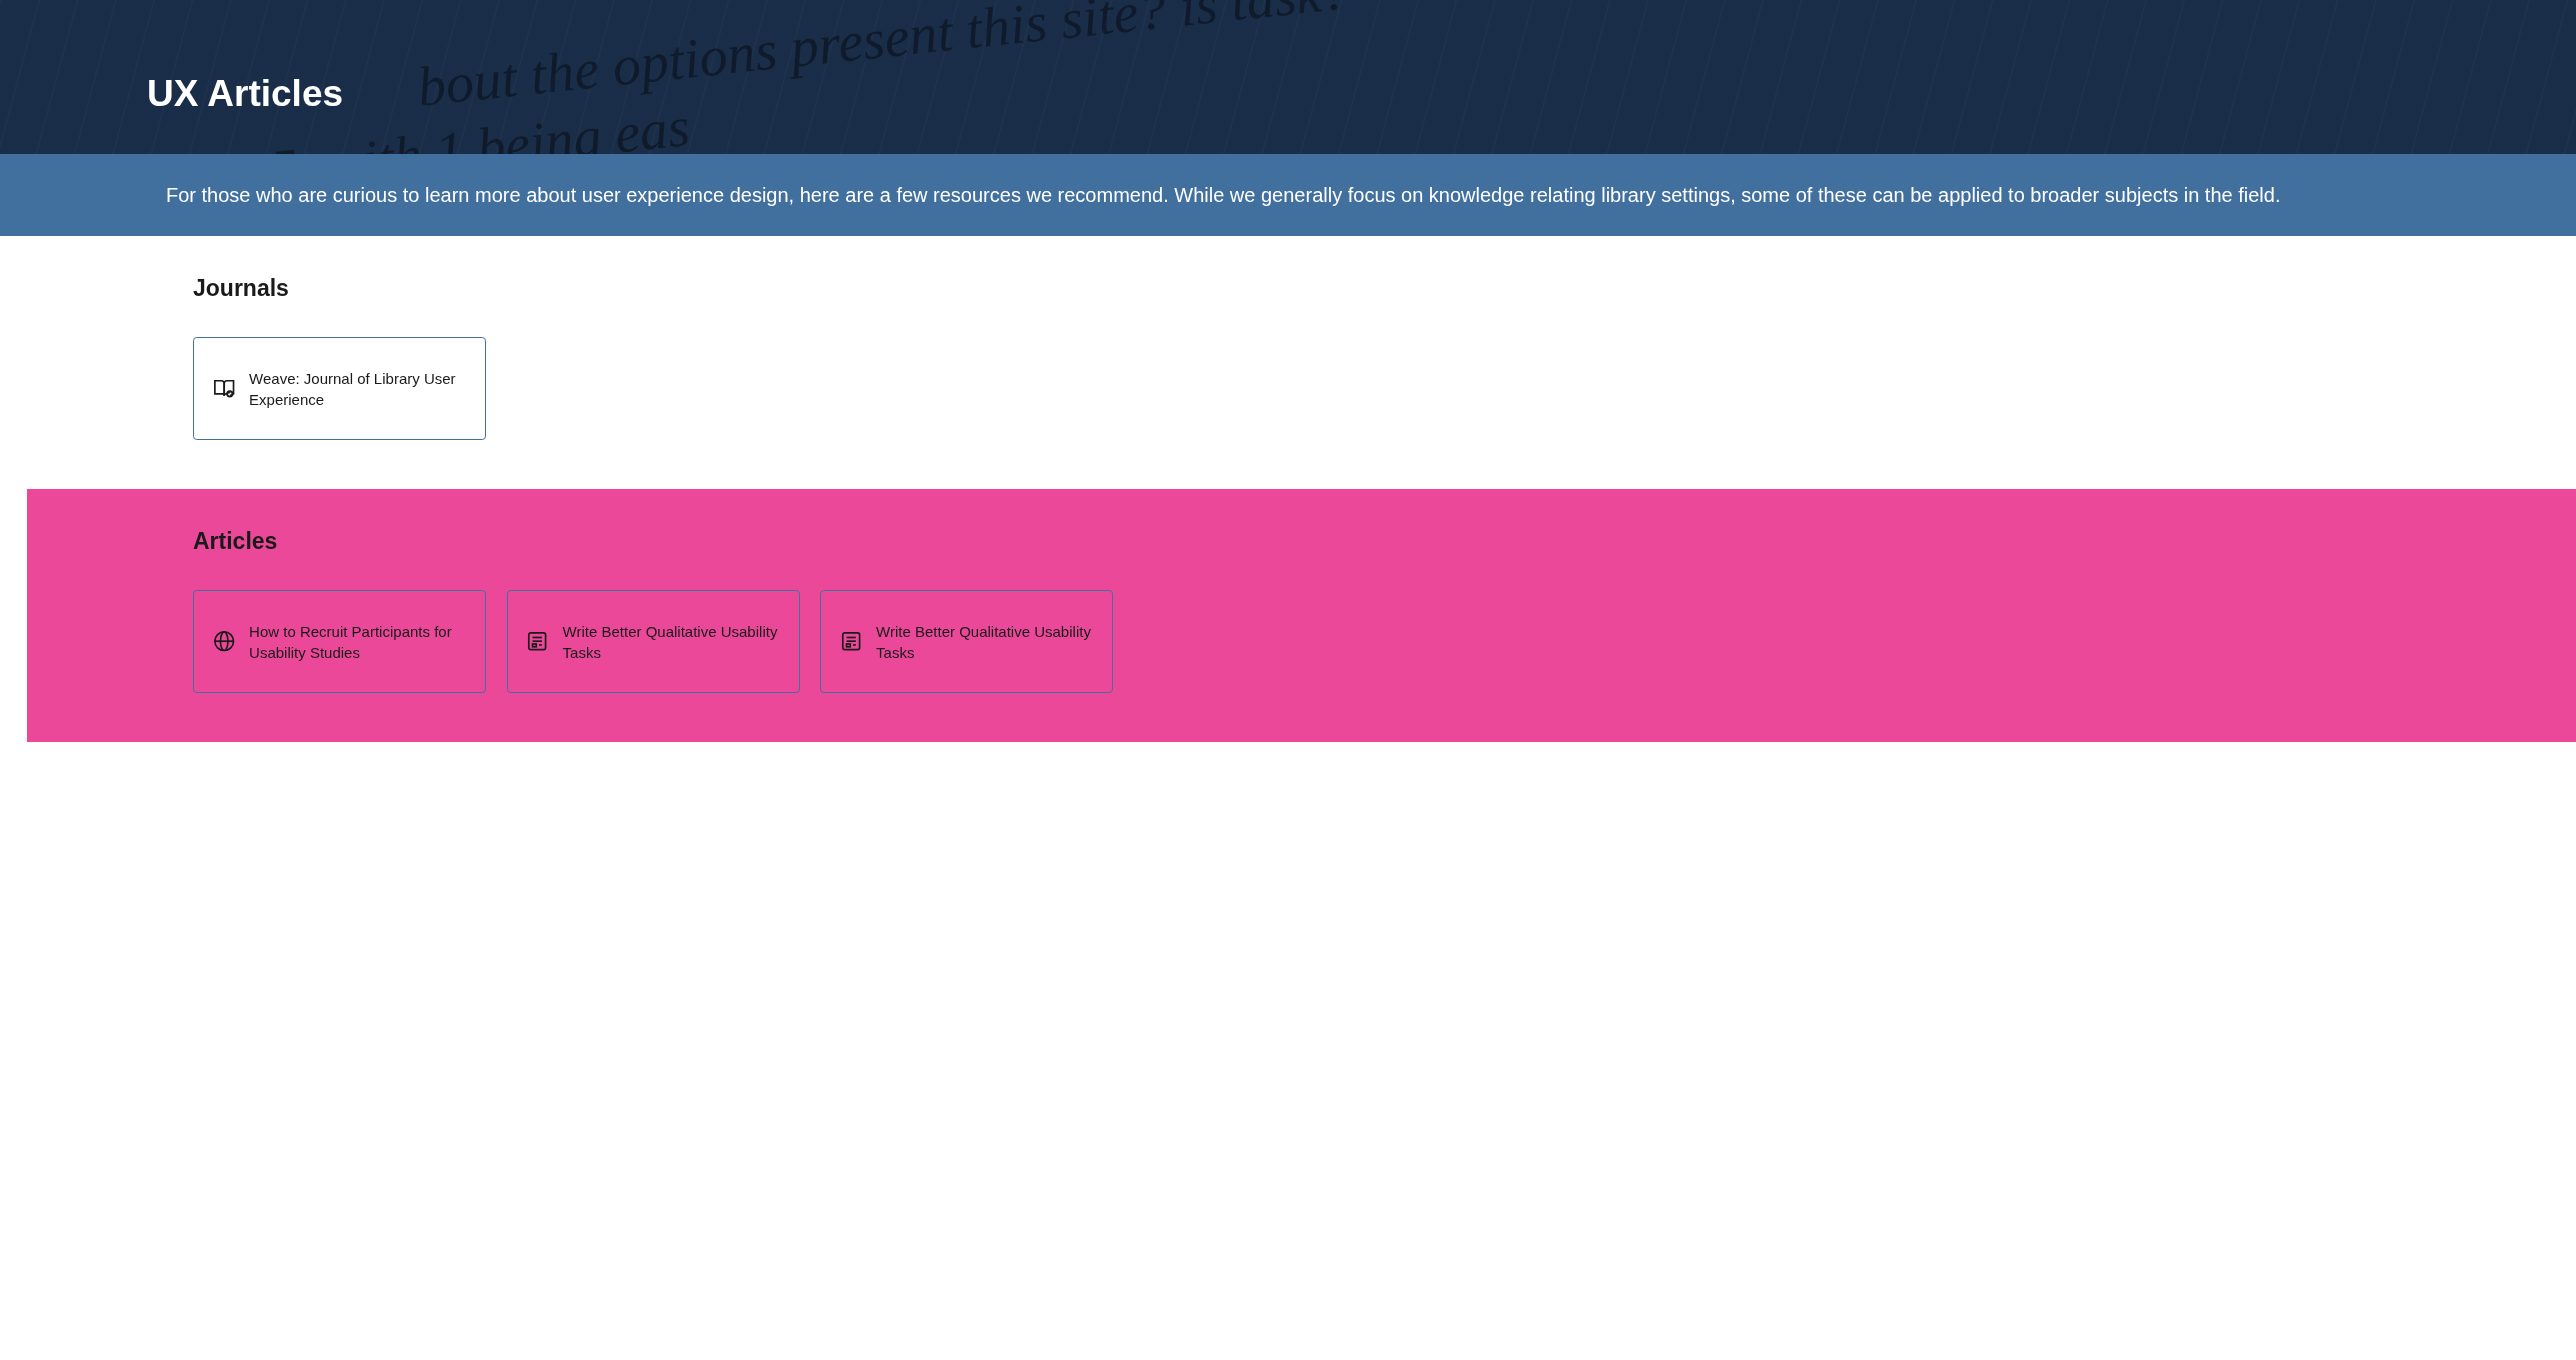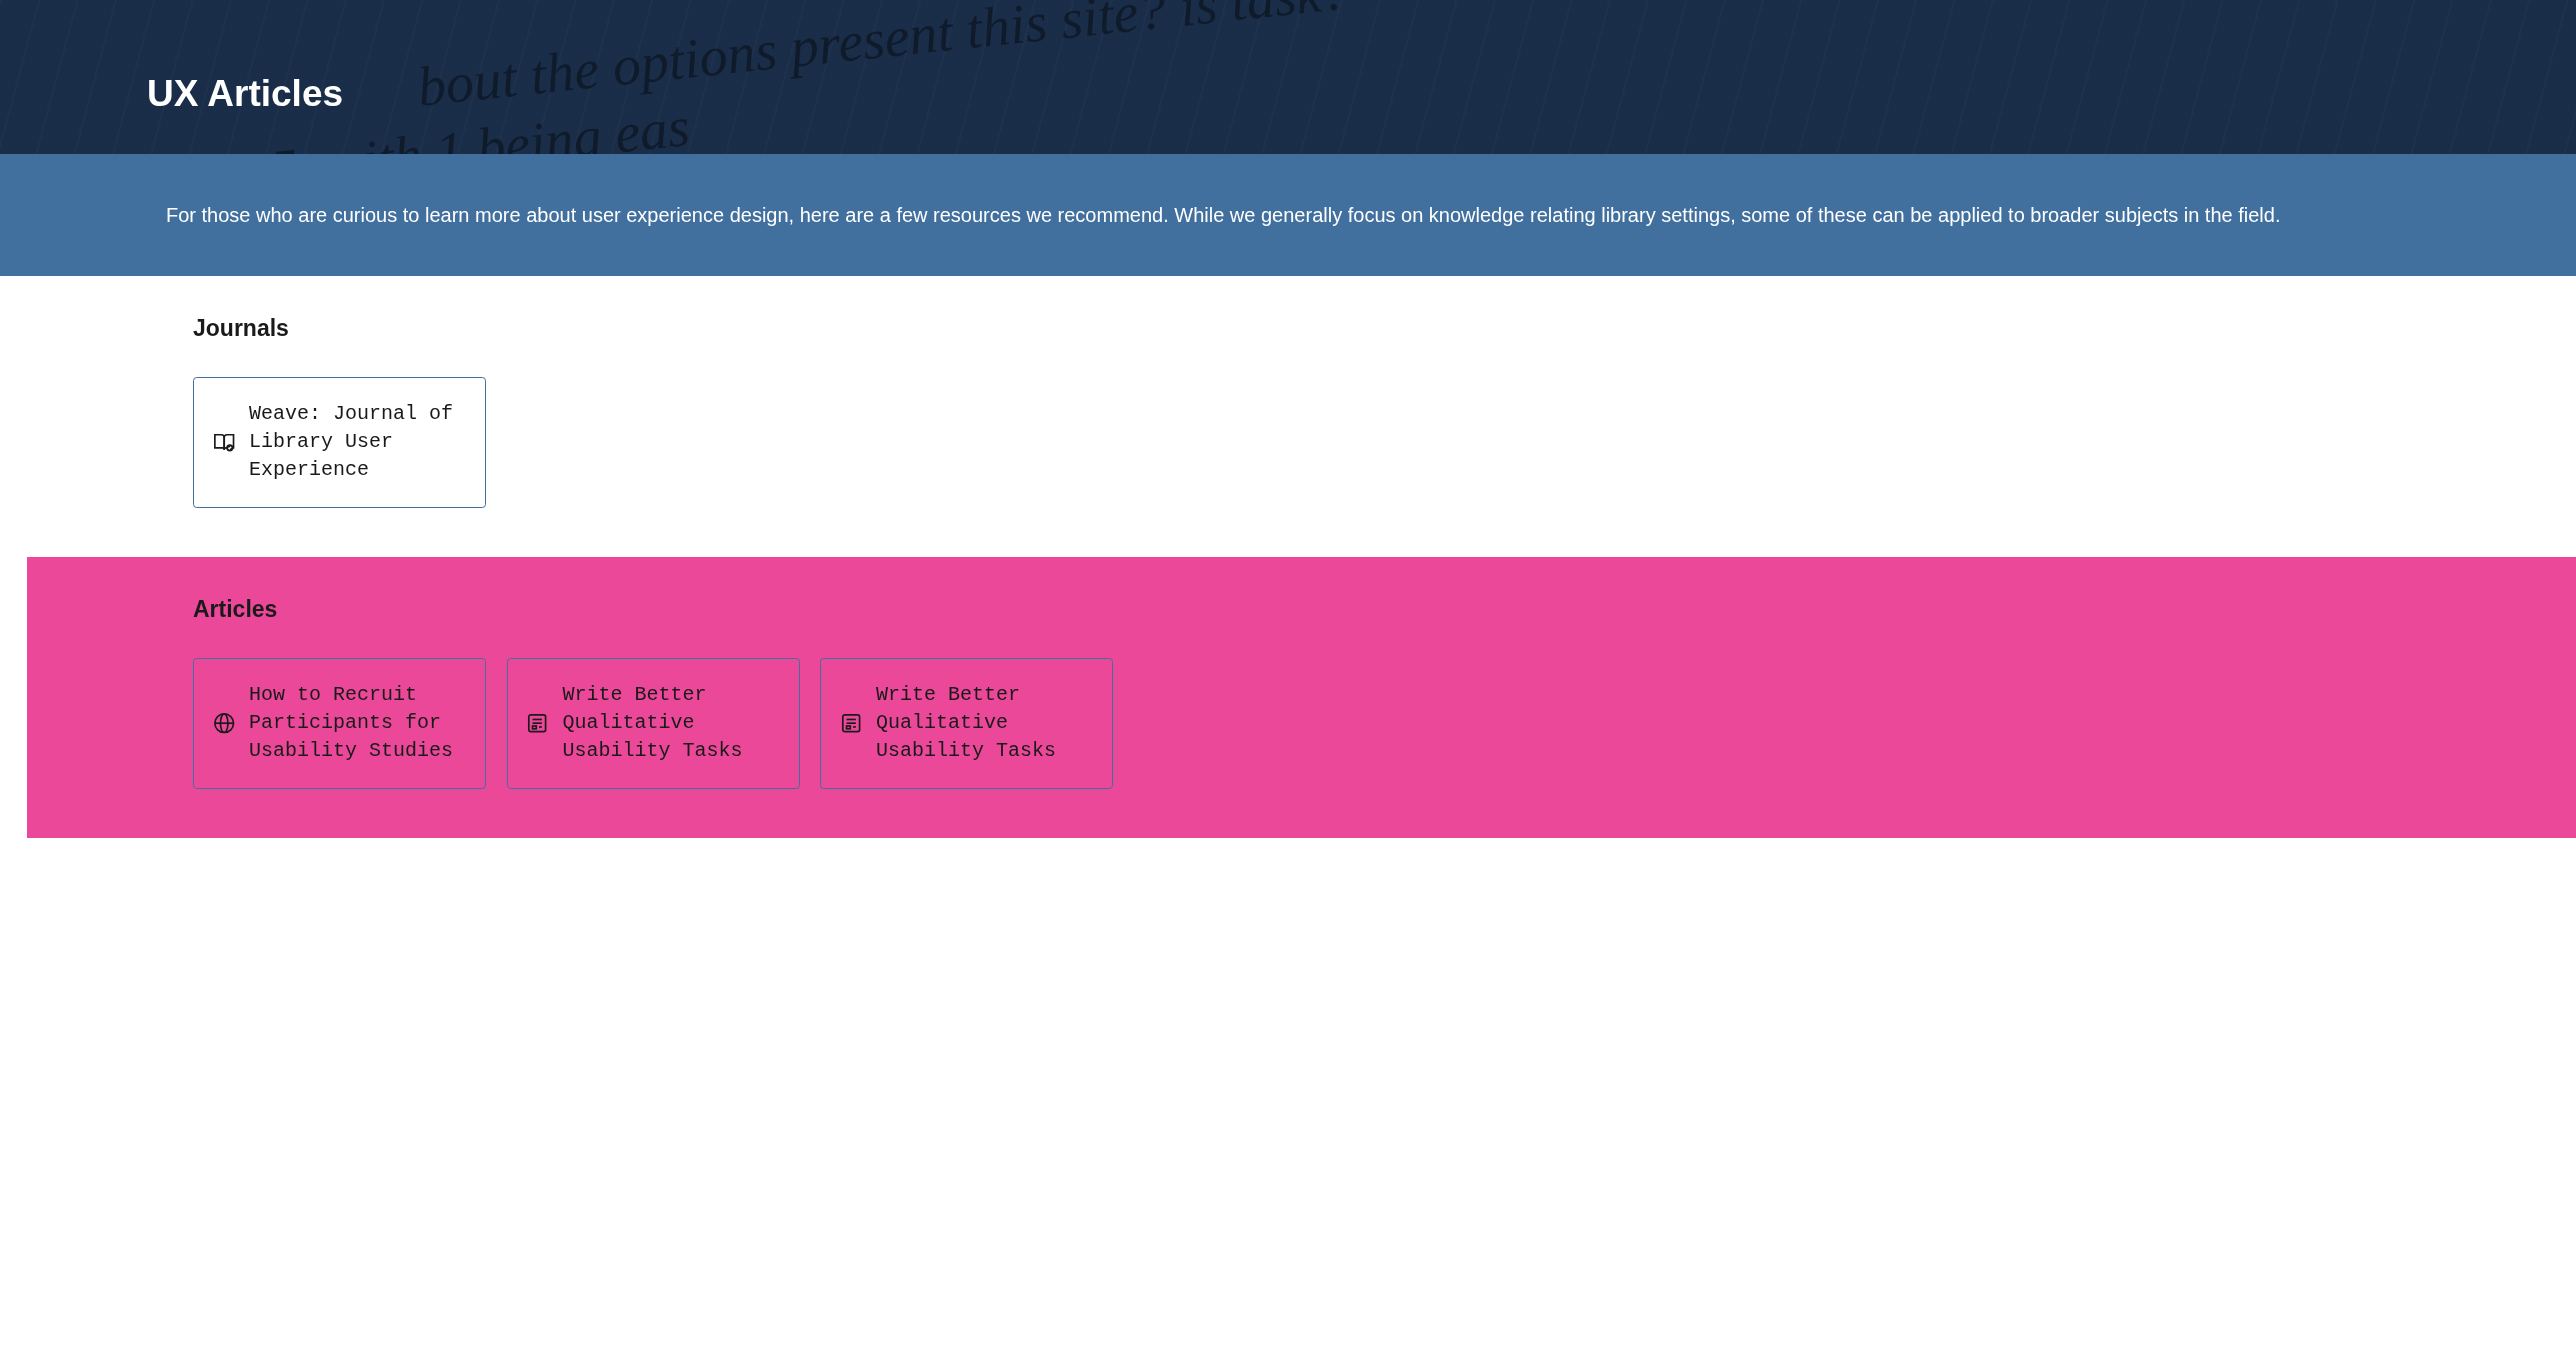--- a/index.html
+++ b/index.html
@@ -44,21 +44,21 @@
       color: #ffffff;
       font-size: 37px;
       font-weight: 600;
       position: relative;
       z-index: 2;
       margin-top: 33px;
     }
 
     .intro-section {
       background: #416f9e;
-      padding: 47px 166px;
+      padding: 27px 166px;
     }
 
     .intro-text {
       color: #ffffff;
       font-size: 20px;
       line-height: 1.4;
       font-weight: 400;
     }
 
     .content-section {
@@ -97,24 +97,23 @@
     }
 
     .card-icon {
       flex-shrink: 0;
       width: 22.4px;
       height: 22.4px;
       color: #1a1a1a;
     }
 
     .card-title {
-      font-size: 20px;
+      font-size: 15px;
       color: #1a1a1a;
       line-height: 1.4;
-      font-family: Liberation Mono, monospace;
     }
   </style>
 </head>
 <body>
 
 <div class="hero-section">
   <div class="hero-bg-text">
     &nbsp;&nbsp;&nbsp;&nbsp;&nbsp;&nbsp;&nbsp;&nbsp;&nbsp;&nbsp;&nbsp;&nbsp;&nbsp;&nbsp;&nbsp;&nbsp;&nbsp;&nbsp;&nbsp;&nbsp;&nbsp;&nbsp;&nbsp;&nbsp;&nbsp;&nbsp;&nbsp;&nbsp;&nbsp;&nbsp;bout the options present this site? is task?<br>
     cale of 1 to 5, with 1 being eas<br>
     ents fo

